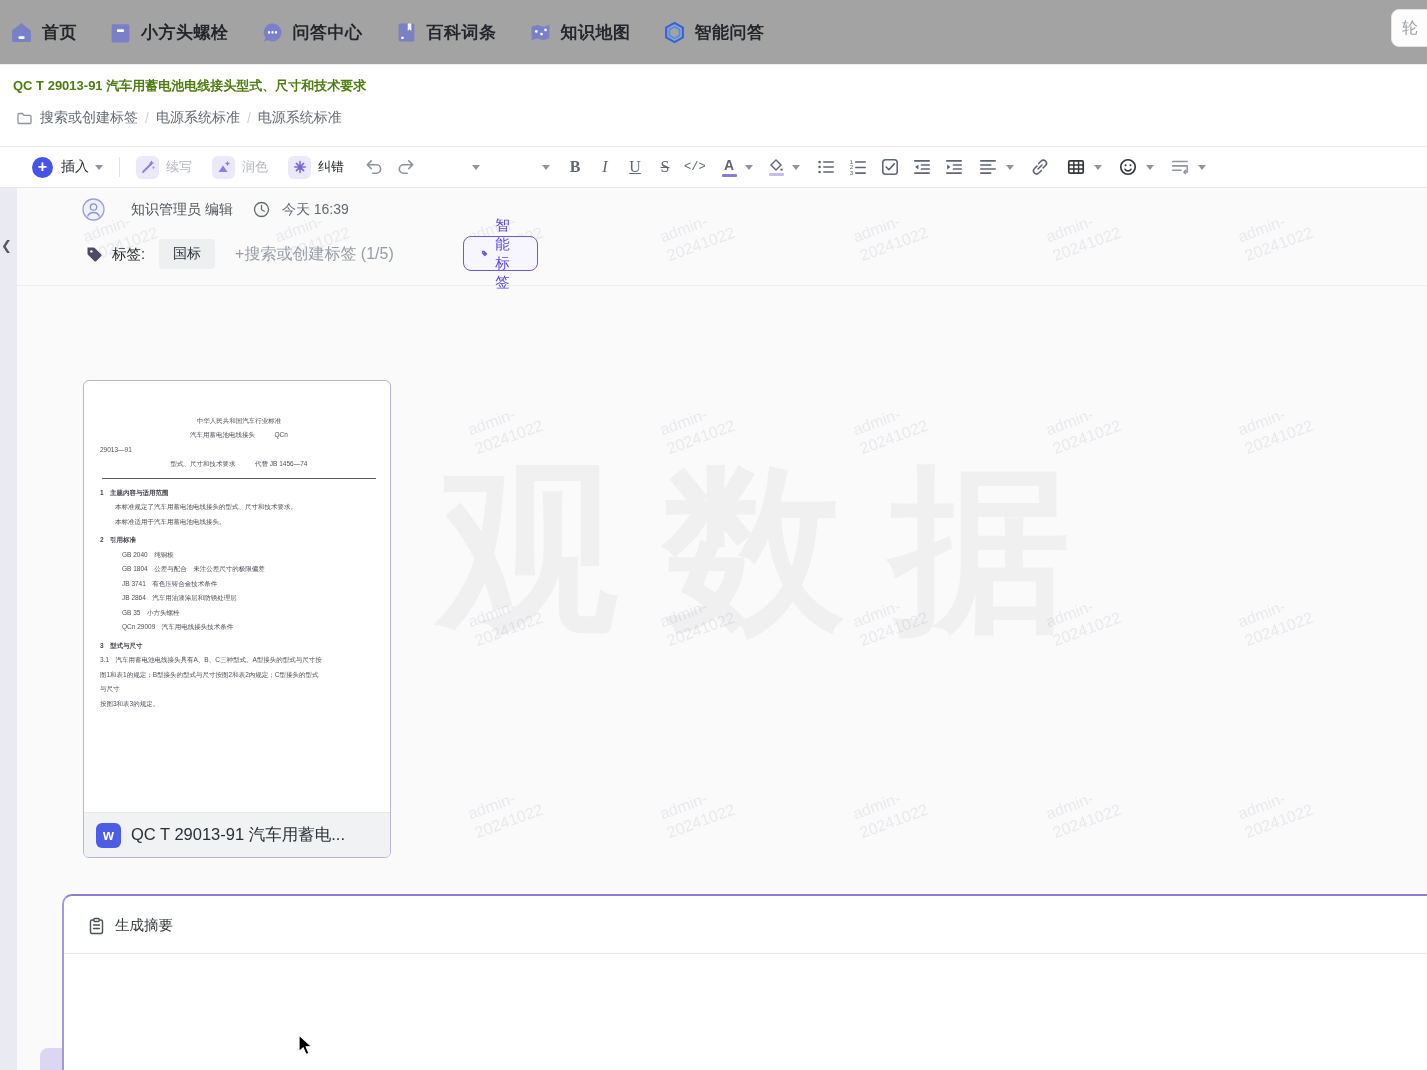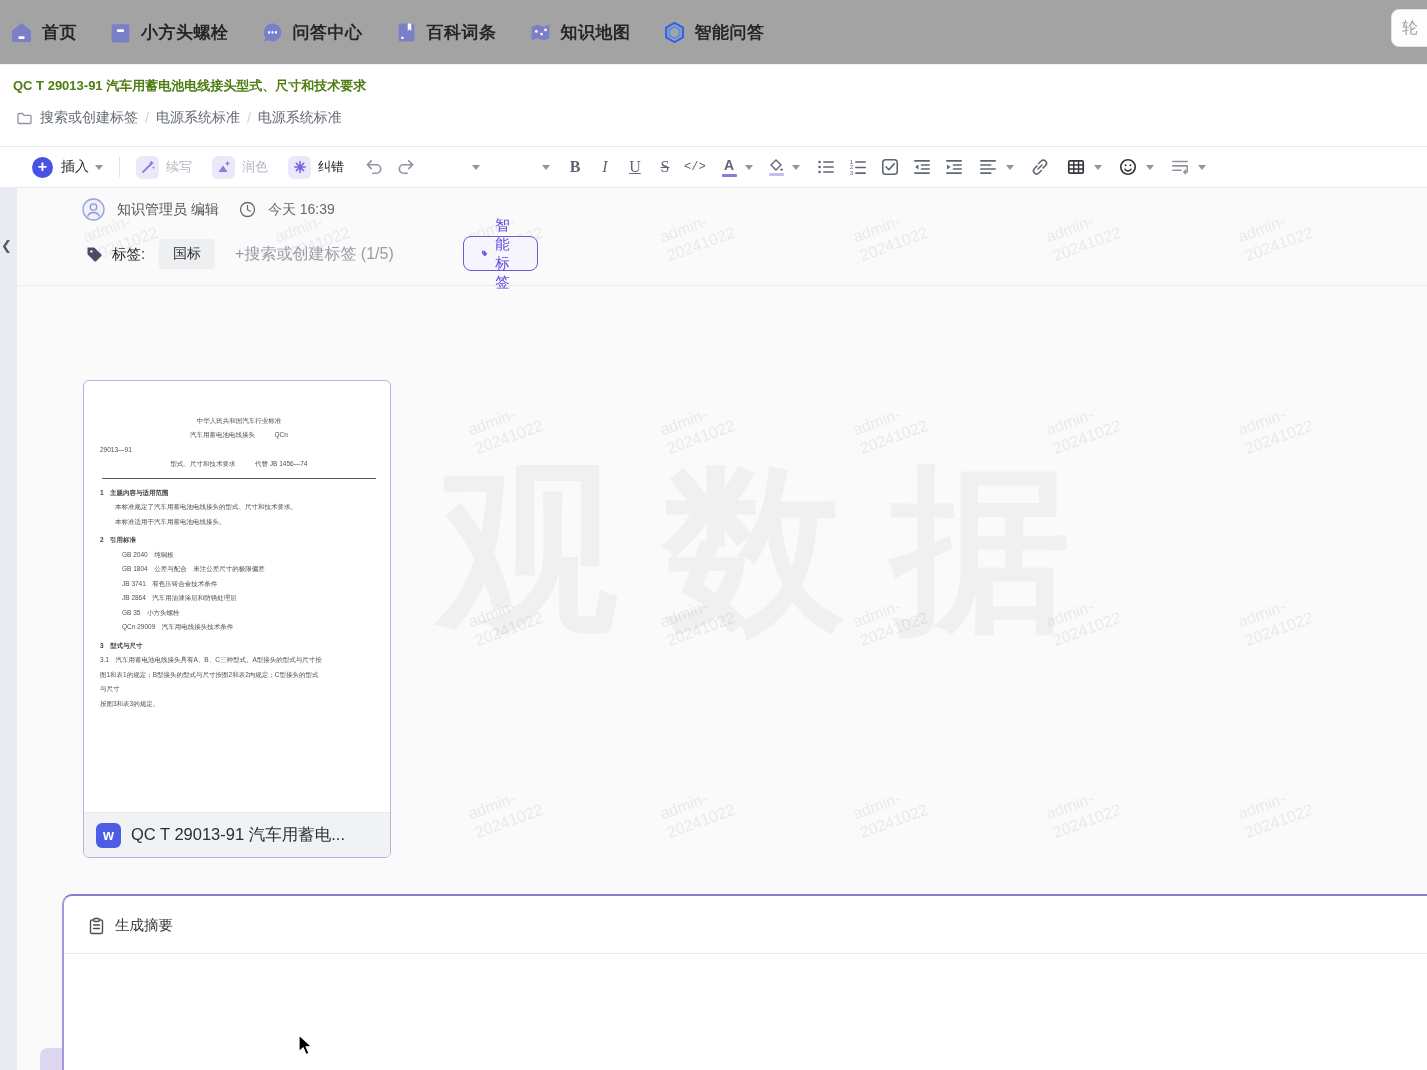--- a/index.html
+++ b/index.html
@@ -47,21 +47,21 @@
   .collapse-arrow{position:absolute;left:1px;top:50px;font-size:13px;color:#55585e;cursor:pointer;z-index:9;}
   .content-divider{position:absolute;left:17px;right:0;top:97px;border-top:1px solid #ededf0;}
 
   
   .wm-layer{position:absolute;inset:0;pointer-events:none;z-index:2;}
   .wm-tile{position:absolute;transform:rotate(-20deg);font-size:16px;line-height:20px;color:rgba(122,124,152,.13);white-space:nowrap;}
   .wm-brand{position:absolute;left:212px;top:262px;font-size:180px;font-weight:700;letter-spacing:46px;color:rgba(45,45,60,.047);white-space:nowrap;pointer-events:none;z-index:2;line-height:1.1;}
 
   
   .meta-row{position:absolute;left:82px;top:10px;display:flex;align-items:center;gap:8px;z-index:5;}
-  .meta-name{font-size:14px;color:#50555c;margin-left:4px;}
+  .meta-name{font-size:14px;color:#50555c;margin-left:18px;}
   .meta-time{font-size:14px;color:#646a73;margin-left:4px;}
   .tags-row{position:absolute;left:85px;top:48px;display:flex;align-items:center;z-index:5;height:36px;}
   .tags-label{font-size:14.5px;color:#26292e;margin:0 14px 0 8px;}
   .tag-chip{background:#edeff1;border-radius:4px;padding:6px 14px;font-size:14px;color:#2b2f36;margin-right:20px;cursor:pointer;}
   .tag-add{font-size:16px;color:#979da6;cursor:pointer;}
   .smart-tag-btn{position:absolute;left:378px;top:0px;height:35px;display:flex;align-items:center;gap:7px;padding:0 17px;background:#f7f5fe;border:1px solid #6c59d6;border-radius:8px;color:#5b48d8;font-size:14.5px;cursor:pointer;}
 
   
   .thumb-card{position:absolute;left:83px;top:192px;width:308px;height:478px;background:#fff;border:1px solid #b9b3da;border-radius:6px;z-index:4;overflow:hidden;cursor:pointer;}
   .thumb-doc{position:absolute;left:0;top:0;right:0;bottom:45px;overflow:hidden;}

